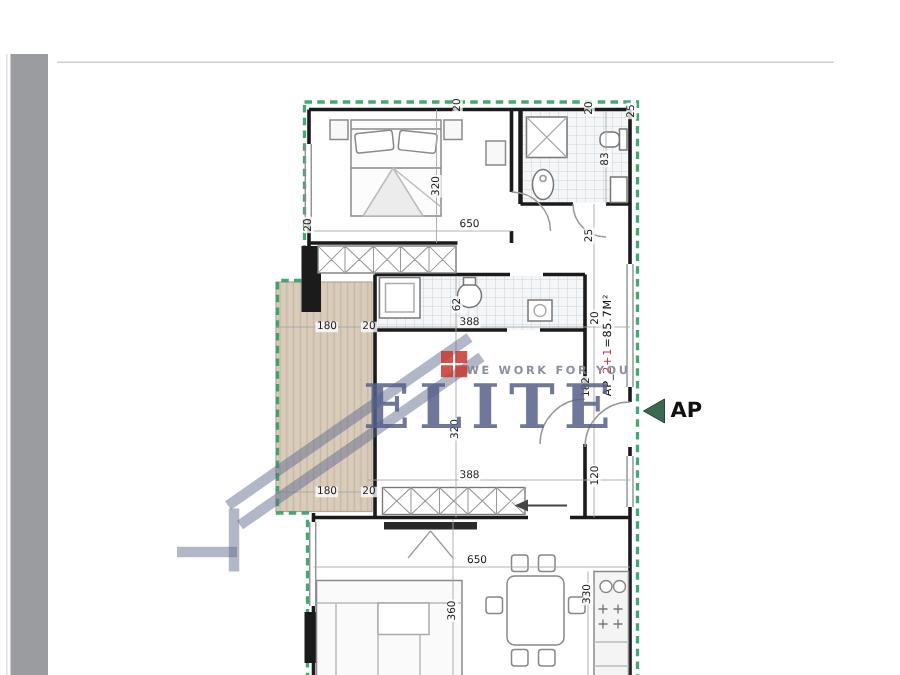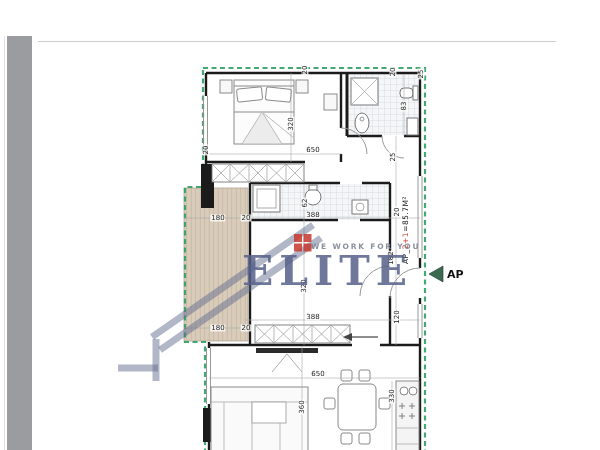--- a/index.html
+++ b/index.html
@@ -10,21 +10,21 @@
   .top-line{position:absolute;left:38px;top:5px;width:562px;height:1px;background:#cdcdcd;}
   .bottom-line{position:absolute;left:150px;top:437px;width:296px;height:1px;background:#d9d9d9;}
   svg{position:absolute;left:0;top:0;}
   .dim{position:absolute;transform:translate(-50%,-50%);font-size:7px;line-height:1;
        color:#1c1c1c;background:rgba(255,255,255,.78);padding:0 1px;white-space:nowrap;}
   .dim-v{transform:translate(-50%,-50%) rotate(-90deg);}
   .ap-label{position:absolute;left:405px;top:194px;transform:translate(-50%,-50%) rotate(-90deg);
        font-size:7.5px;white-space:nowrap;color:#111;background:rgba(255,255,255,.7);letter-spacing:.5px;}
   .ap-label .hl{color:var(--logo-red);}
   .entry-label{position:absolute;left:447px;top:238px;transform:translate(0,-50%);
-       font-size:11px;font-weight:bold;color:#111;}
+       font-size:14px;font-weight:bold;color:#111;}
   .wm-tag{position:absolute;left:311px;top:206px;font-size:7.5px;letter-spacing:1.8px;
        color:rgba(125,132,148,.9);font-weight:bold;white-space:nowrap;}
   .wm-brand{position:absolute;left:242px;top:215px;font-family:"DejaVu Serif",serif;
        font-size:41px;font-weight:bold;letter-spacing:6px;line-height:1;
        color:var(--wm-main);opacity:.85;white-space:nowrap;}
   .wm-sub{position:absolute;left:243px;top:257px;font-family:"DejaVu Serif",serif;
        font-size:18px;letter-spacing:5px;line-height:1;color:var(--wm-sub);opacity:.85;white-space:nowrap;}
 </style>
 </head>
 <body>

